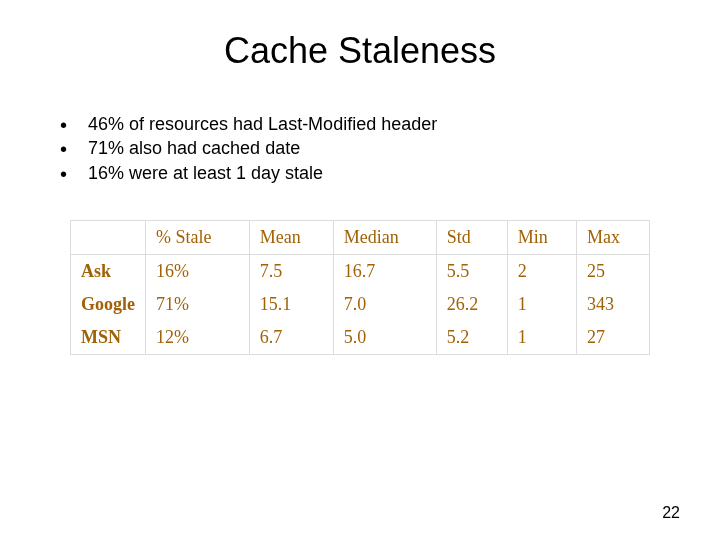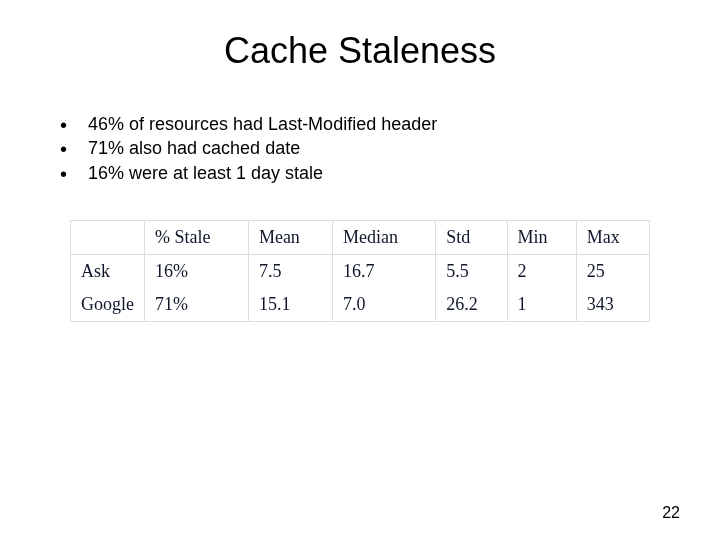--- a/index.html
+++ b/index.html
@@ -41,37 +41,38 @@
       font-size: 20px;
     }
     .table-wrap {
       margin: 0 30px;
       border: 1px solid #dcdcdc;
     }
     table {
       border-collapse: collapse;
       width: 100%;
       font-family: "Times New Roman", Times, serif;
-      color: #0f172a;
+      color: #a16207;
     }
     th, td {
       padding: 6px 10px 6px 10px;
       text-align: left;
       font-weight: normal;
       font-size: 18px;
       border-right: 1px solid #dcdcdc;
     }
     th:last-child, td:last-child {
       border-right: none;
     }
     thead th {
       border-bottom: 1px solid #dcdcdc;
     }
     .row-label {
       width: 70px;
+      font-weight: bold;
     }
     .page-number {
       position: absolute;
       bottom: 18px;
       right: 40px;
       font-size: 16px;
     }
   </style>
 </head>
 <body>
@@ -109,17 +110,26 @@
       </tr>
       <tr>
         <td class="row-label">Google</td>
         <td>71%</td>
         <td>15.1</td>
         <td>7.0</td>
         <td>26.2</td>
         <td>1</td>
         <td>343</td>
       </tr>
+      <tr>
+        <td class="row-label">MSN</td>
+        <td>12%</td>
+        <td>6.7</td>
+        <td>5.0</td>
+        <td>5.2</td>
+        <td>1</td>
+        <td>27</td>
+      </tr>
     </tbody>
   </table>
 </div>
 
 <div class="page-number">22</div>
 
 </body></html>

